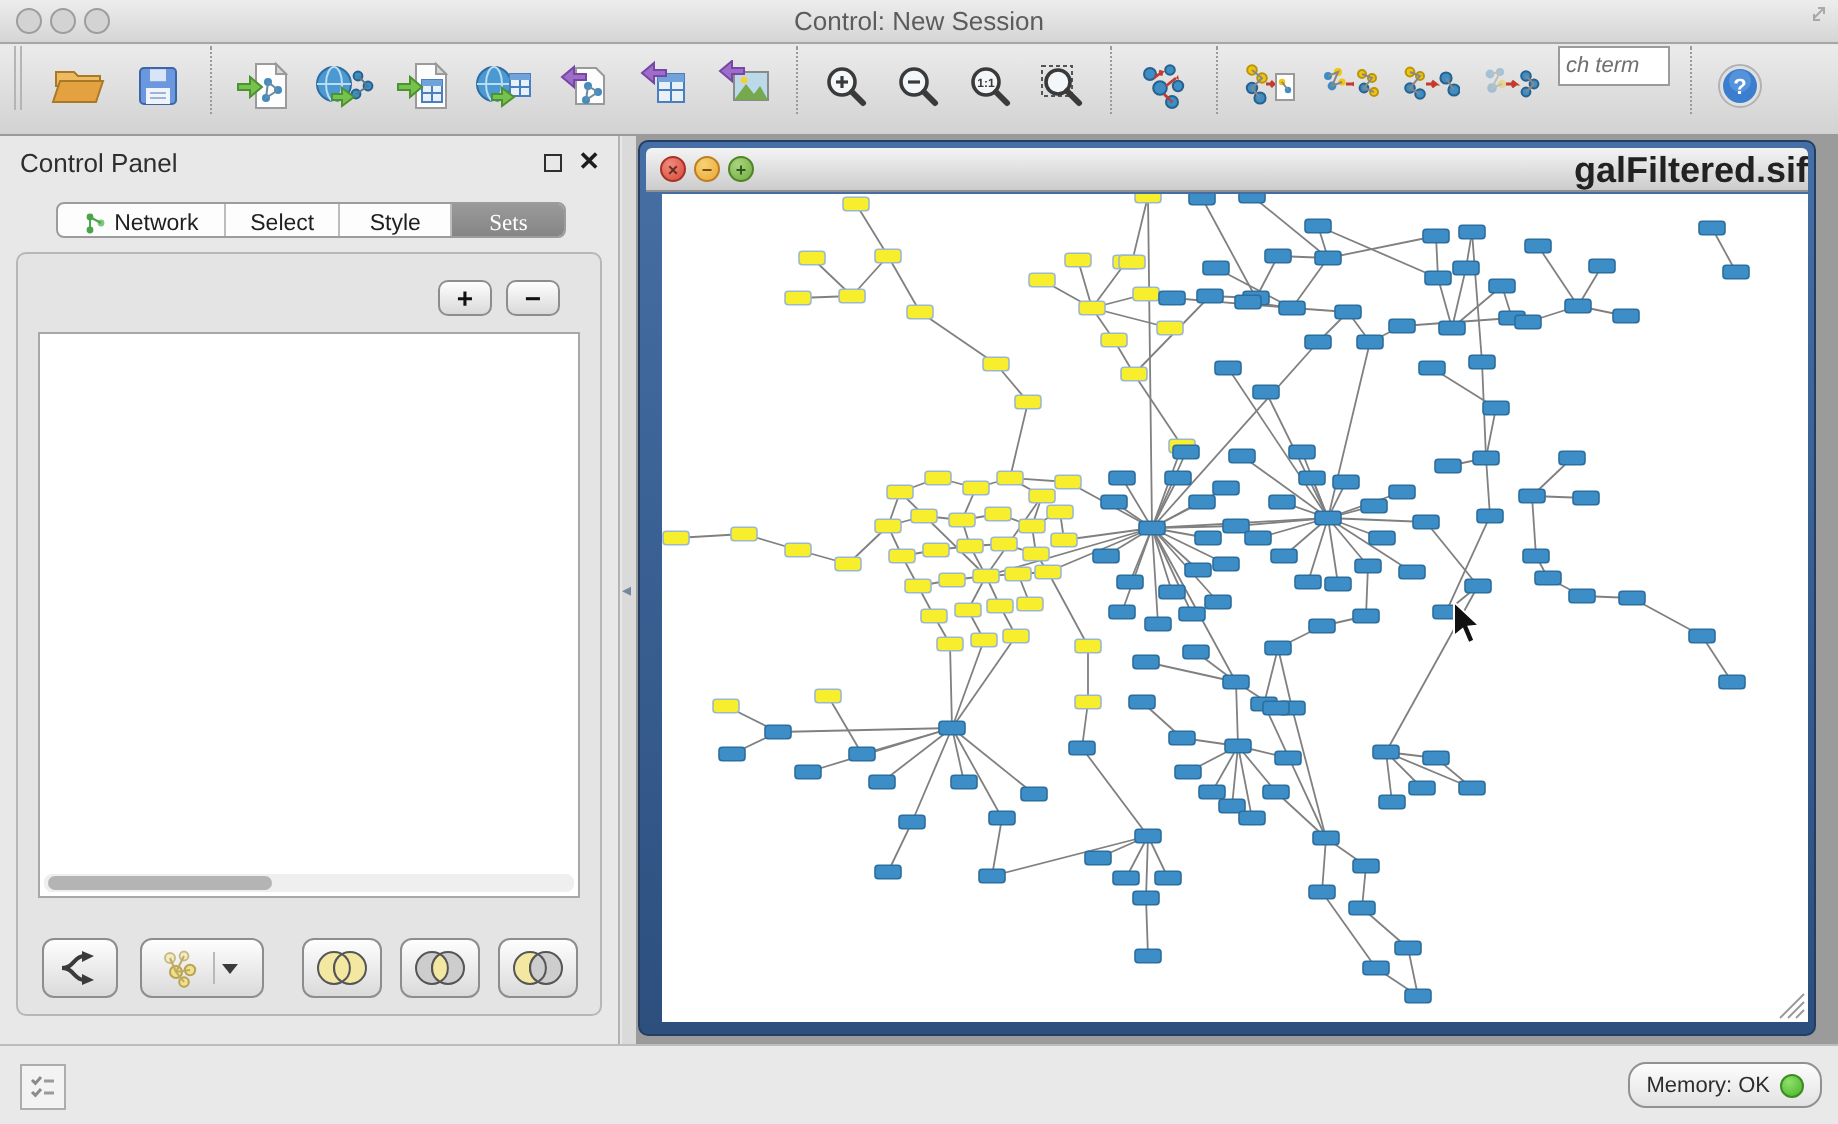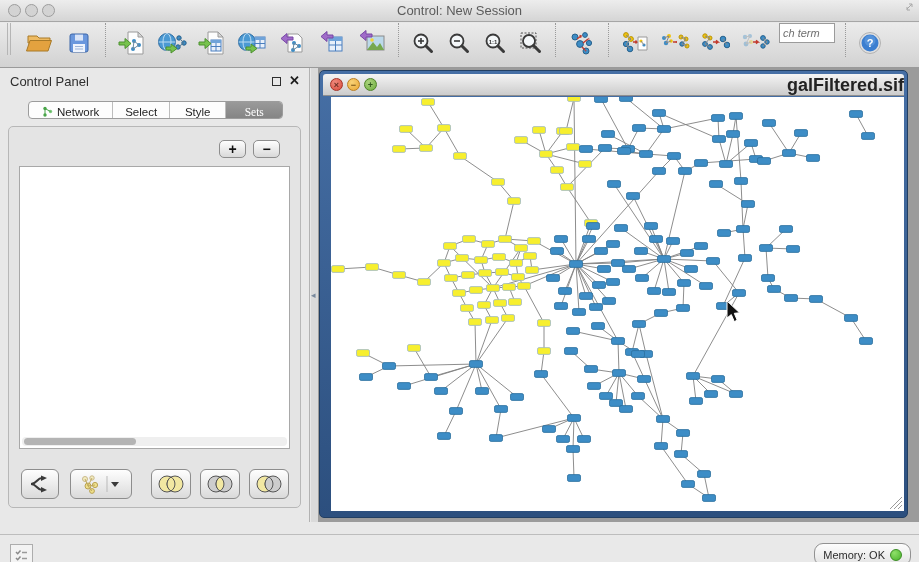--- a/index.html
+++ b/index.html
@@ -81,21 +81,21 @@
   .light{position:absolute;top:4px;width:13px;height:13px;border-radius:50%;
     font:bold 9px/12px "Liberation Sans",sans-serif;text-align:center;color:rgba(60,20,10,.75);}
   .l-close{left:7px;background:radial-gradient(circle at 35% 30%,#f08a7d,#d84a3b);border:1px solid #a63226;}
   .l-min{left:24px;background:radial-gradient(circle at 35% 30%,#f8d277,#eaa733);border:1px solid #bb7f22;color:rgba(80,50,0,.8);}
   .l-max{left:41px;background:radial-gradient(circle at 35% 30%,#abd37e,#6fae3f);border:1px solid #4f8428;color:rgba(20,60,10,.8);}
   .net-title{position:absolute;left:0;right:0;top:0;line-height:22px;text-align:right;
     font-size:18px;font-weight:bold;color:#222;}
   .net-canvas{position:absolute;left:11px;top:26px;width:573px;height:414px;background:#fff;}
 
   
-  .statusbar{position:absolute;left:0;right:0;bottom:0;height:28px;background:#e9e9e9;
+  .statusbar{position:absolute;left:0;right:0;bottom:0;height:40px;background:#e9e9e9;
     border-top:1px solid #bdbdbd;}
   .chk-btn{position:absolute;left:10px;top:9px;width:23px;height:23px;border:1px solid #adadad;
     background:#f3f3f3;display:flex;align-items:center;justify-content:center;}
   .memory{position:absolute;right:8px;top:8px;height:23px;padding:0 8px;
     border:1px solid #919191;border-radius:9px;background:linear-gradient(#fdfdfd,#e2e2e2);
     display:flex;align-items:center;gap:5px;}
   .mem-label{font-size:11px;color:#2d2d2d;}
   .green-dot{width:12px;height:12px;border-radius:50%;
     background:radial-gradient(circle at 35% 30%,#8fe06a,#49b32a);border:1px solid #3a8d22;}
 </style>

